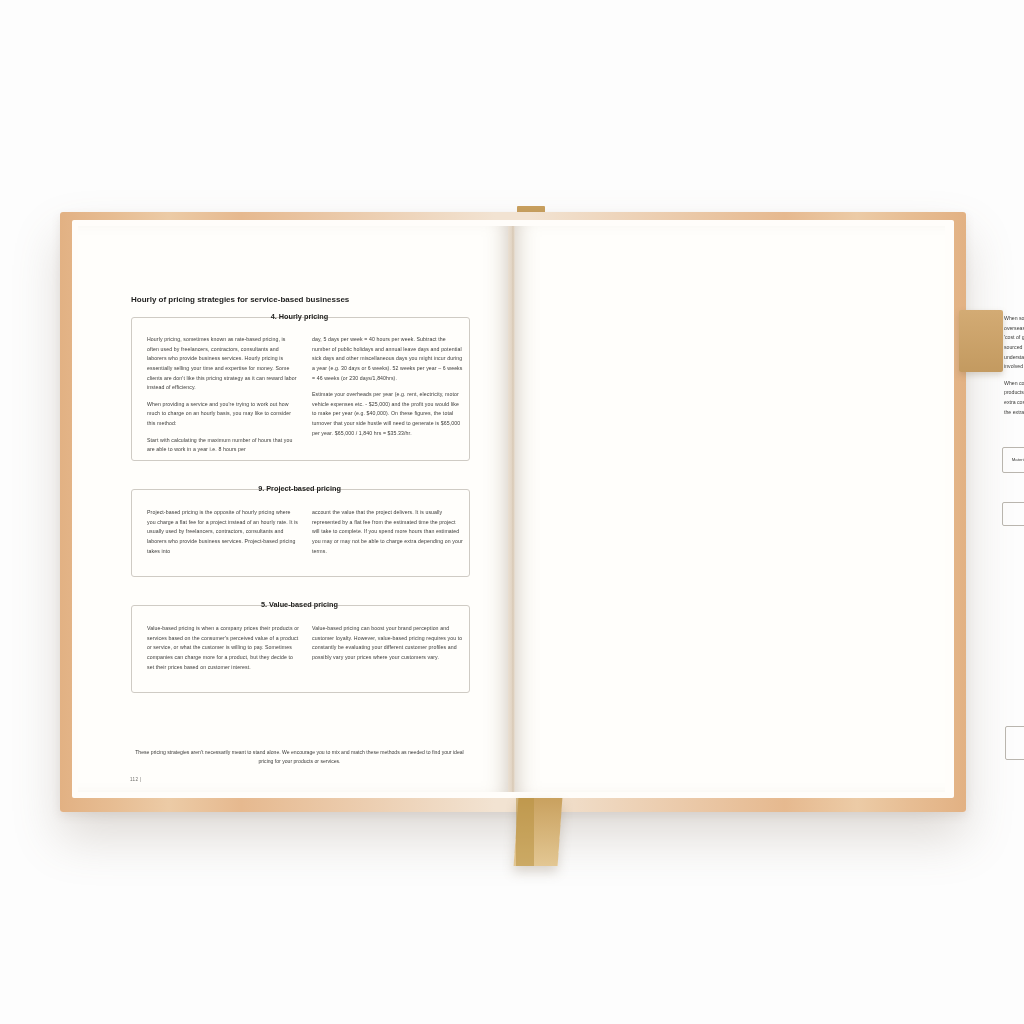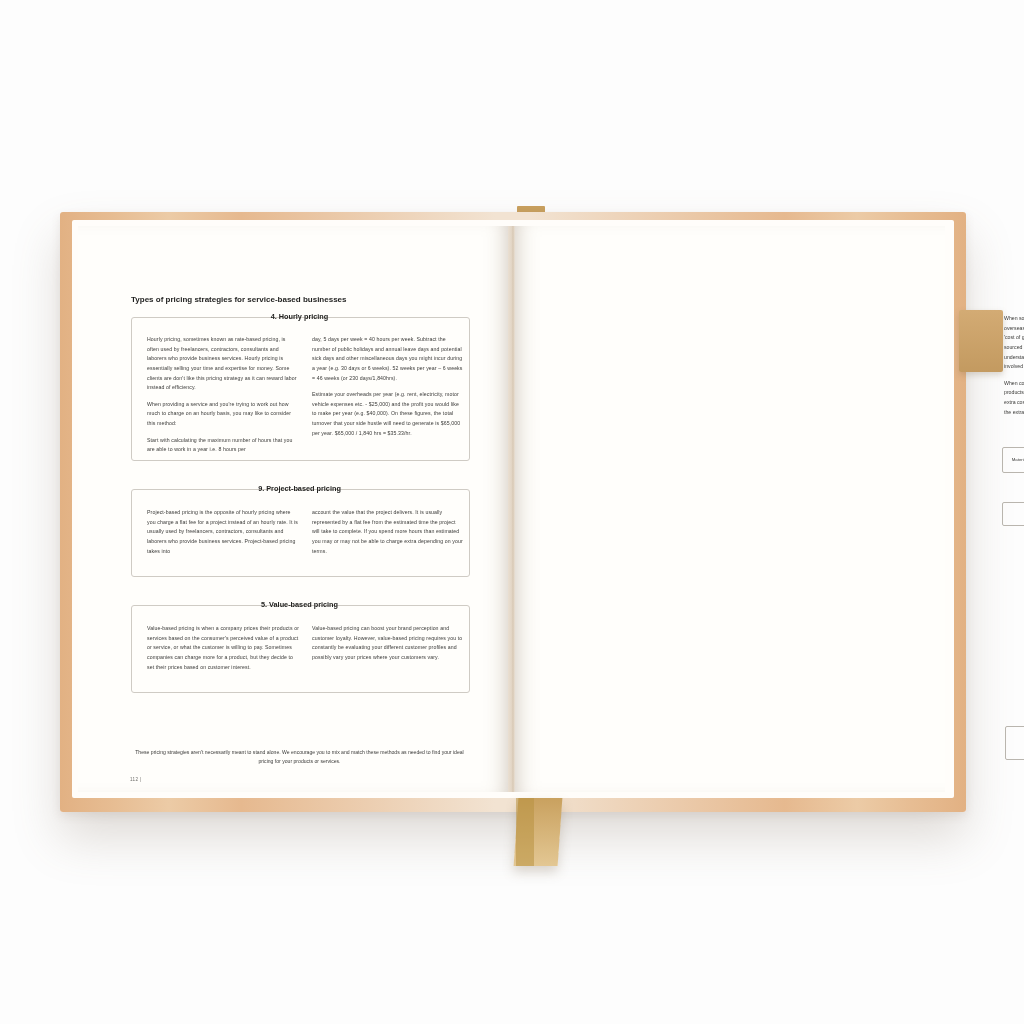--- a/index.html
+++ b/index.html
@@ -108,21 +108,21 @@
 
     <div class="ribbon-top"></div>
     <div class="cover"></div>
     <div class="ribbon-side"></div>
 
     <div class="pages">
       <div class="gutter"></div>
 
       <div class="page left">
         <div class="lp">
-          <div class="lp-title">Types of pricing strategies for service-based businesses</div>
+          <div class="lp-title">Hourly of pricing strategies for service-based businesses</div>
 
           <div class="card" style="left:47px;top:85px;width:337px;height:142px;"></div>
           <div class="card-hd" style="left:47px;top:80px;width:337px;">4. Hourly pricing</div>
           <div class="col body-txt" style="left:63px;top:103px;">
             <p style="margin:0 0 7px 0;">Hourly pricing, sometimes known as rate-based pricing, is often used by freelancers, contractors, consultants and laborers who provide business services. Hourly pricing is essentially selling your time and expertise for money. Some clients are don't like this pricing strategy as it can reward labor instead of efficiency.</p>
             <p style="margin:0 0 7px 0;">When providing a service and you're trying to work out how much to charge on an hourly basis, you may like to consider this method:</p>
             <p style="margin:0;">Start with calculating the maximum number of hours that you are able to work in a year i.e. 8 hours per</p>
           </div>
           <div class="col body-txt" style="left:228px;top:103px;">
             <p style="margin:0 0 7px 0;">day, 5 days per week = 40 hours per week. Subtract the number of public holidays and annual leave days and potential sick days and other miscellaneous days you might incur during a year (e.g. 30 days or 6 weeks). 52 weeks per year – 6 weeks = 46 weeks (or 230 days/1,840hrs).</p>

